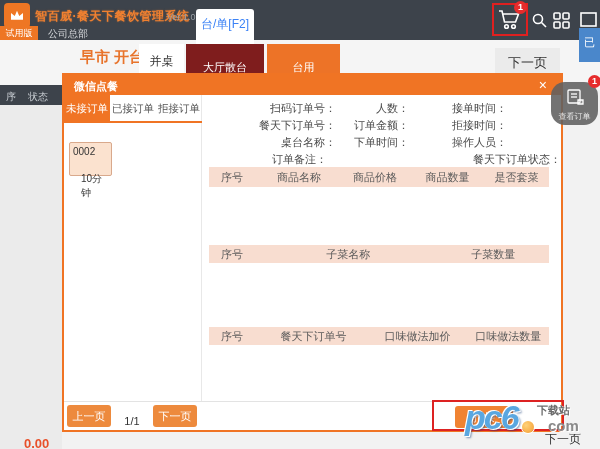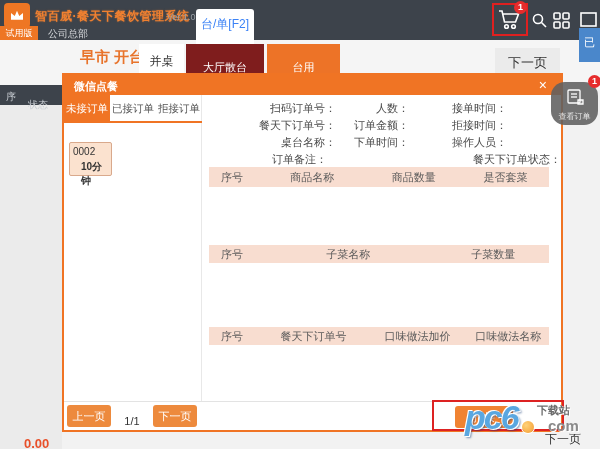--- a/index.html
+++ b/index.html
@@ -29,36 +29,36 @@
   .merge-btn .mhint { font-size:8px; color:#aaa; margin-top:3px; }
   .area-light { position:absolute; left:186px; top:4px; width:78px; height:46px; background:#7f1d1d; color:#fff; font-size:11px; display:flex; align-items:center; justify-content:center; }
   .area-dark { position:absolute; left:267px; top:4px; width:73px; height:46px; background:#ed7327; color:#fff; font-size:11px; display:flex; align-items:center; justify-content:center; }
   .tb-next { position:absolute; left:495px; top:8px; width:65px; height:30px; background:#ebebeb; color:#333; font-size:13px; display:flex; align-items:center; justify-content:center; }
   .blue-partial { position:absolute; left:579px; top:28px; width:21px; height:34px; background:#4a87cb; color:#fff; font-size:11px; text-align:center; padding-top:7px; z-index:3; }
 
   
   .sidebar { position:absolute; left:0; top:85px; width:62px; height:364px; background:#ebebeb; }
   .sidebar-hd { position:absolute; left:0; top:0; width:62px; height:20px; background:#3d434b; color:#c8cdd2; font-size:10px; }
   .sidebar-hd .sq { position:absolute; left:6px; top:5px; }
-  .sidebar-hd .st { position:absolute; left:28px; top:13px; }
+  .sidebar-hd .st { position:absolute; left:28px; top:5px; }
   .side-total { position:absolute; left:24px; top:351px; font-size:13px; font-weight:bold; color:#e8502a; }
 
   
   .modal { position:absolute; left:62px; top:73px; width:501px; height:359px; background:#fff; border:2px solid #f07424; z-index:10; }
   .modal-hd { position:absolute; left:0; top:0; right:0; height:20px; background:#f07424; color:#fff; }
   .modal-hd .mtitle { position:absolute; left:10px; top:4px; font-size:11px; font-weight:bold; }
   .modal-hd .mclose { position:absolute; right:14px; top:2px; font-size:14px; cursor:default; }
   .modal-body { position:absolute; left:0; top:20px; right:0; bottom:0; background:#fff; }
 
   .left-panel { position:absolute; left:0; top:0; width:138px; bottom:29px; border-right:1px solid #e8e8e8; }
   .wc-tabs { position:absolute; left:0; top:0; width:138px; height:28px; display:flex; border-bottom:2px solid #f07424; }
   .wc-tab { width:46px; height:28px; font-size:10.5px; color:#555; display:flex; align-items:center; justify-content:center; }
   .wc-tab.active { background:#f07424; color:#fff; }
   .order-card { position:absolute; left:5px; top:47px; width:43px; height:34px; background:#fbe2cf; border:1px solid #d9a98c; border-radius:2px; font-size:10px; color:#333; padding:3px 3px; }
-  .order-card .wait { margin-top:3px; padding-left:8px;font-weight:bold; }
+  .order-card .wait { margin-top:15px; padding-left:8px; }
 
   .right-panel { position:absolute; left:139px; top:0; right:0; bottom:29px; }
   .form-area { position:absolute; left:0; top:5px; right:0; }
   .form-row { display:flex; height:17px; align-items:center; font-size:11px; color:#4a4a4a; }
   .fc1 { width:133px; text-align:right; }
   .fc2 { width:73px; text-align:right; }
   .fc3 { width:98px; text-align:right; }
   .fcs { width:251px; text-align:right; }
   .tband { position:absolute; left:6px; width:340px; height:20px; background:#f8ddd0; display:flex; align-items:center; font-size:11px; color:#5a5a5a; }
   .tband .c0 { width:50px; padding-left:12px; }
@@ -200,35 +200,36 @@
           </div>
           <div class="form-row">
             <span class="fc1">订单备注：</span>
             <span class="fcs">餐天下订单状态：</span>
           </div>
         </div>
 
         <div class="tband t1">
           <span class="c0">序号</span>
           <span class="cc" style="flex:1.1">商品名称</span>
+          <span class="cc" style="flex:1">商品价格</span>
           <span class="cc" style="flex:1">商品数量</span>
           <span class="cc" style="flex:0.9">是否套菜</span>
         </div>
 
         <div class="tband t2">
           <span class="c0">序号</span>
           <span class="cc" style="flex:1.6">子菜名称</span>
           <span class="cc" style="flex:1">子菜数量</span>
         </div>
 
         <div class="tband t3">
           <span class="c0">序号</span>
           <span class="cc" style="flex:1.2">餐天下订单号</span>
           <span class="cc" style="flex:1.1">口味做法加价</span>
-          <span class="cc" style="flex:0.9">口味做法名称</span>
+          <span class="cc" style="flex:0.9">口味做法数量</span>
         </div>
       </div>
 
       <div class="modal-ft">
         <div class="pag">
           <button class="pg-btn">上一页</button>
           <span class="pg-cur">1/1</span>
           <button class="pg-btn">下一页</button>
         </div>
         <div class="reject-box">

